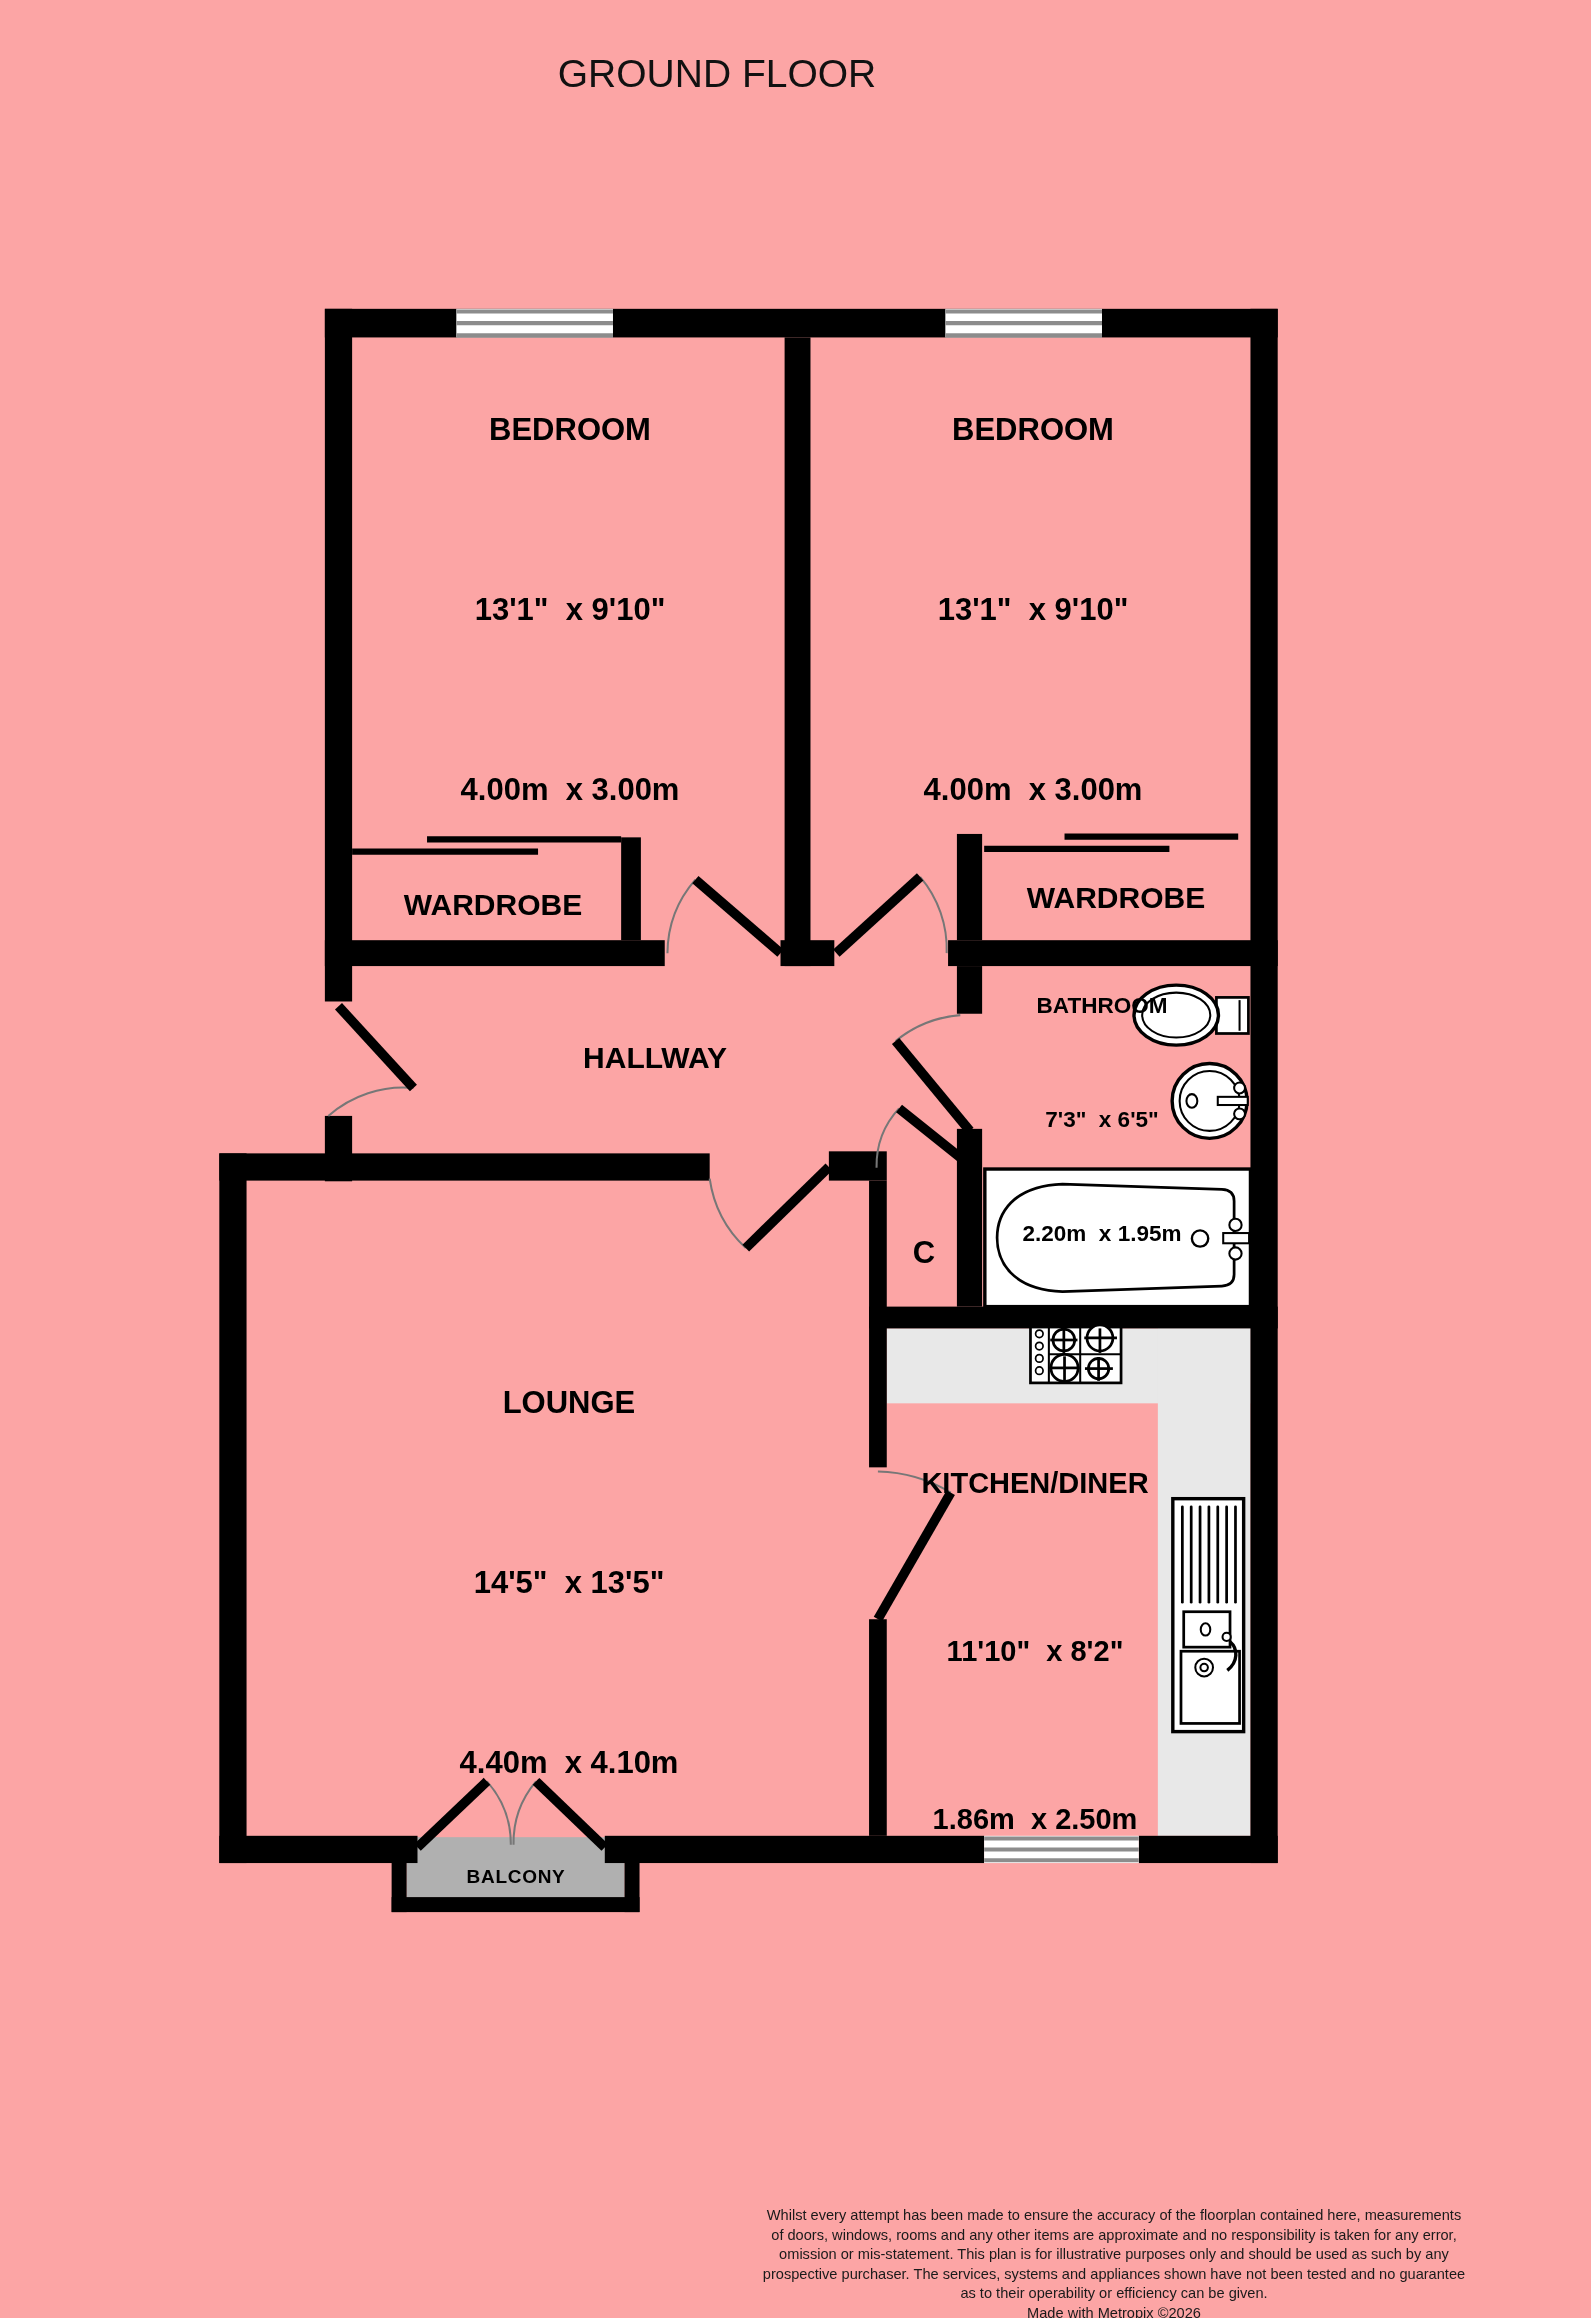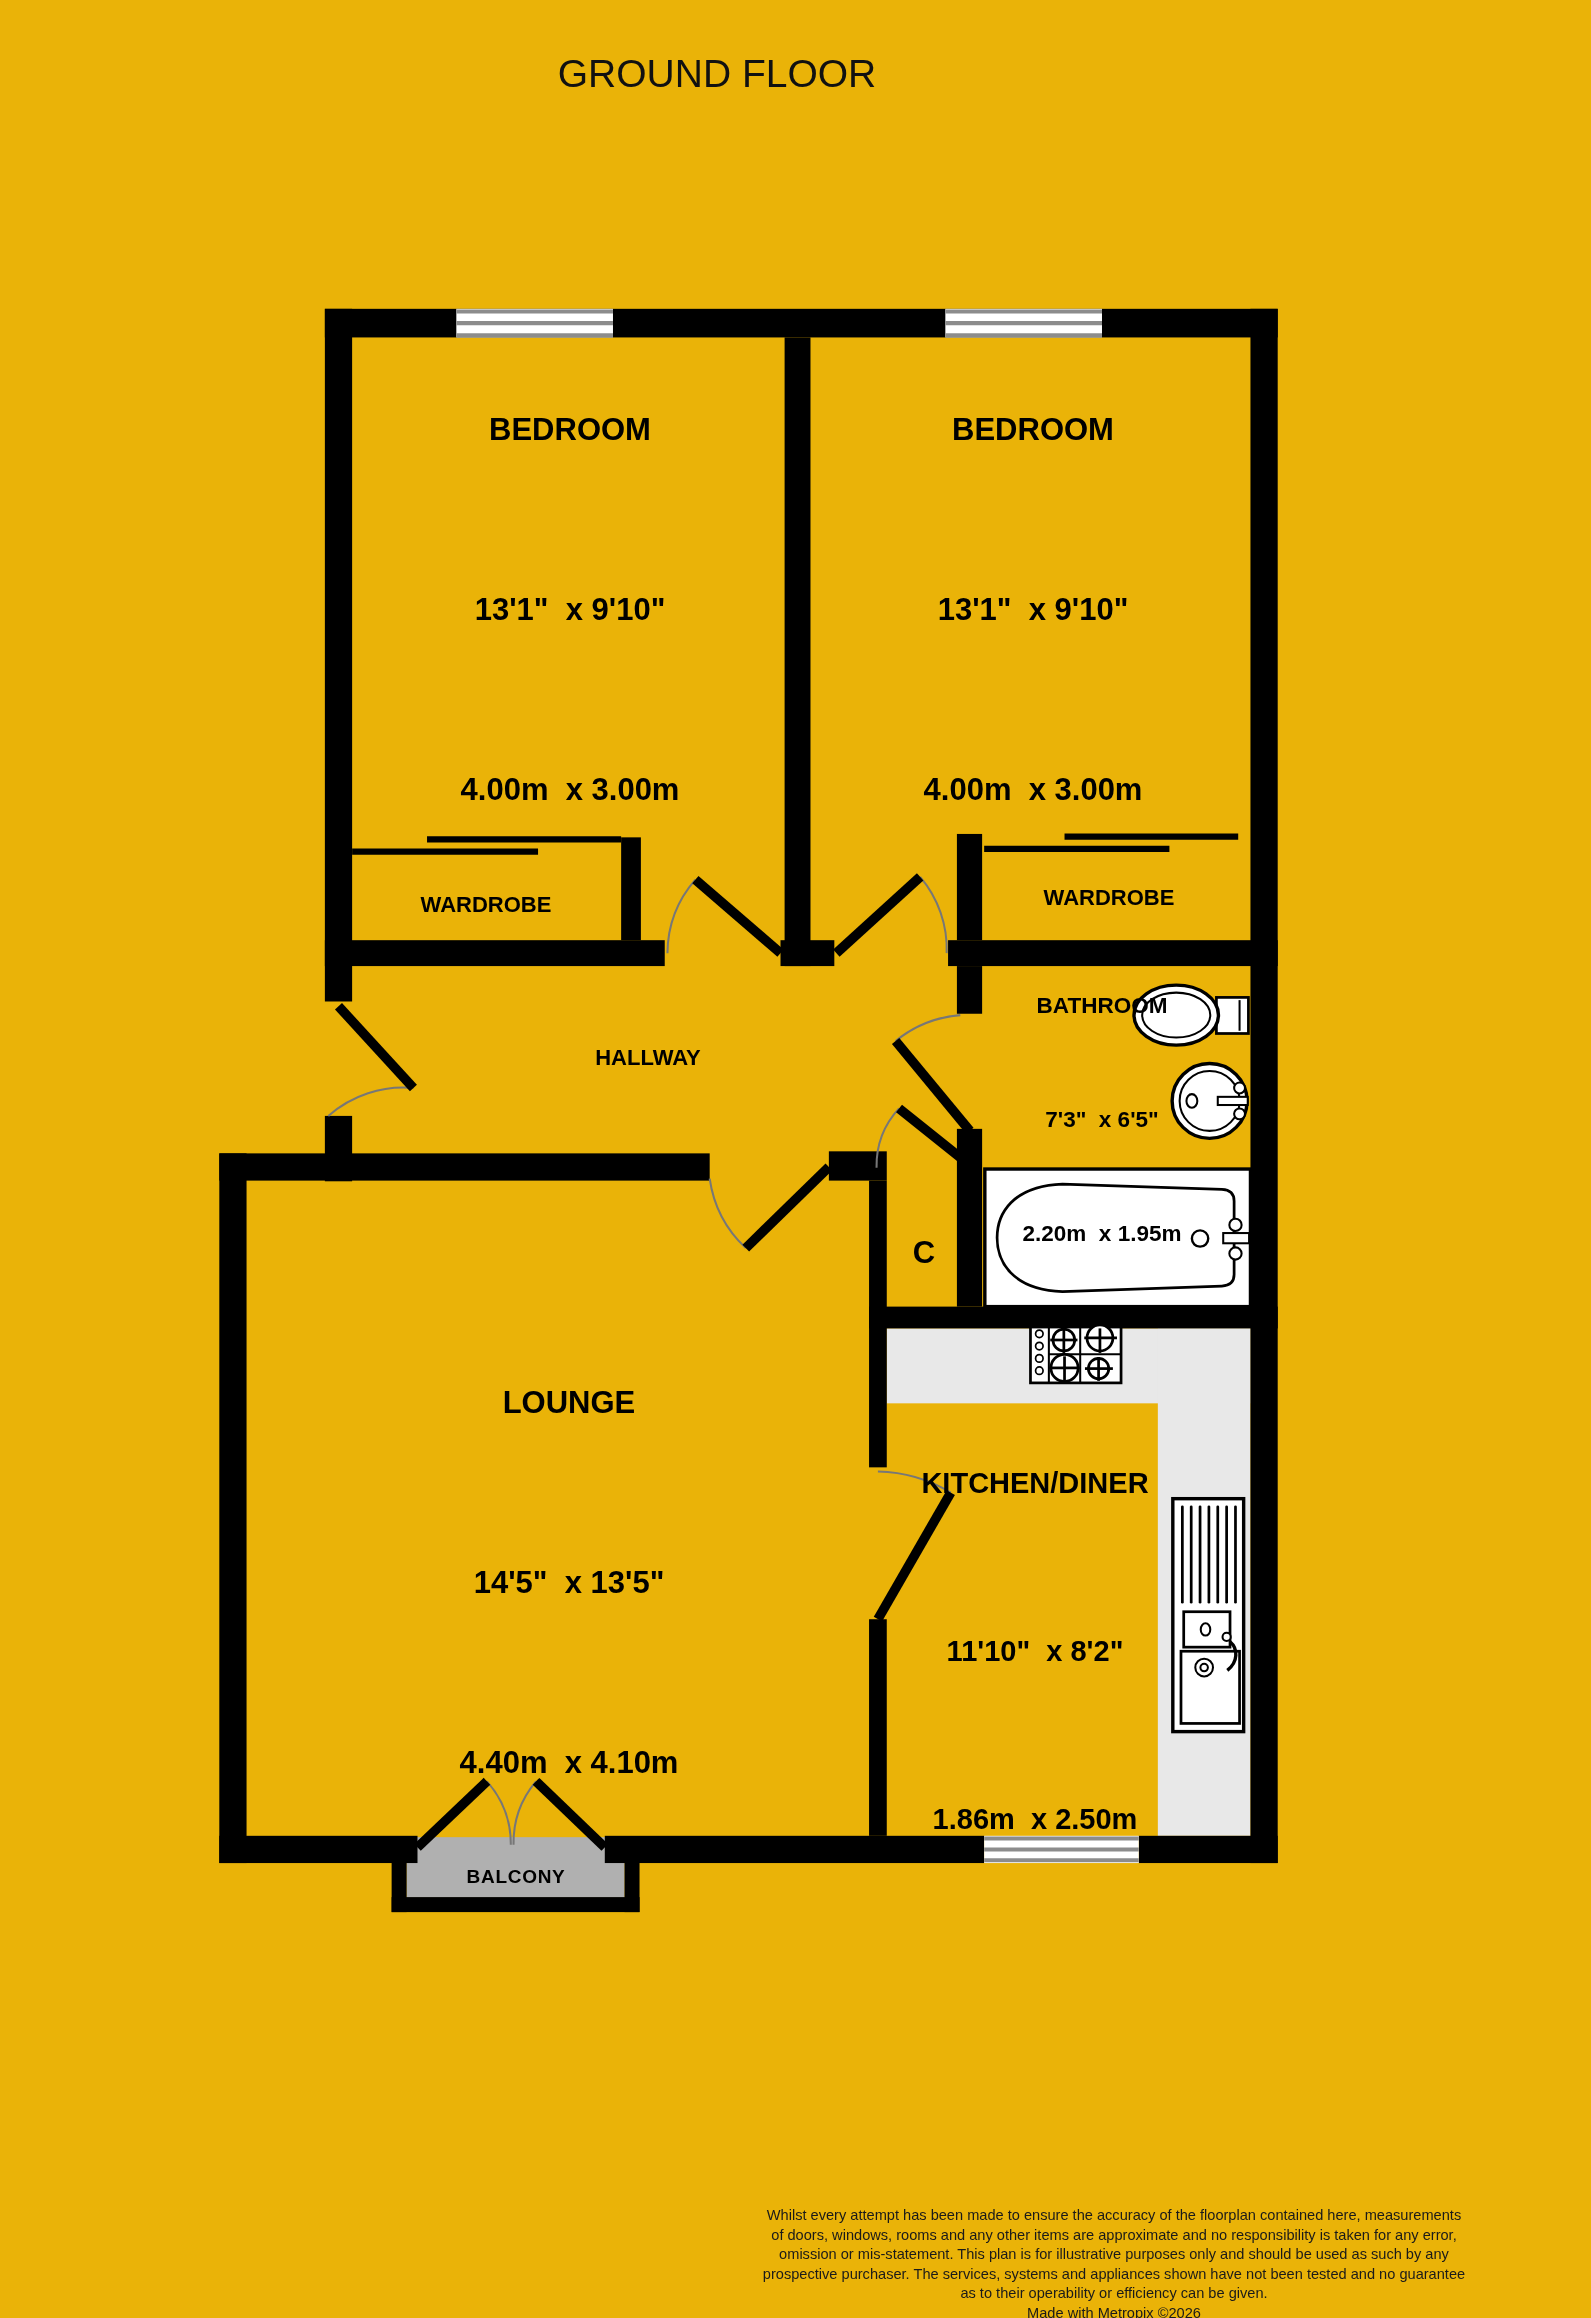--- a/index.html
+++ b/index.html
@@ -1,29 +1,29 @@
 <!DOCTYPE html>
 <html style="font-size:11px"><head>
 <meta charset="utf-8">
 <style>
   html,body{margin:0;padding:0;background:#ffffff;}
-  #page{position:relative;width:1591px;height:2319px;background:#eab308;overflow:hidden;
+  #page{position:relative;width:1591px;height:2319px;background:#fca5a5;overflow:hidden;
         font-family:"Liberation Sans", sans-serif;color:#000;}
   #plan-svg{position:absolute;left:0;top:0;}
   .lbl{position:absolute;transform:translate(-50%,-50%);text-align:center;font-weight:bold;
        white-space:pre;color:#000;}
   .lbl div{white-space:pre;margin-top:36px;}
   #title{position:absolute;transform:translate(-50%,-50%);font-size:39px;font-weight:400;
          color:#111;white-space:pre;}
   #footer{position:absolute;transform:translateX(-50%);text-align:center;font-weight:400;
           font-size:14.6px;line-height:19.6px;color:#1a1a1a;width:817px;}
   .fs-room{font-size:31px;line-height:48px;}
   .fs-kitchen{font-size:29px;line-height:44px;}
   .fs-bath{font-size:22.5px;line-height:26px;}
-  .fs-ward{font-size:22px;line-height:30px;}
+  .fs-ward{font-size:30px;line-height:30px;margin-left:7px;}
   .fs-c{font-size:31px;}
   .fs-balc{font-size:19px;letter-spacing:0.7px;}
 </style>
 </head>
 <body>
 
 <div id="page">
 
   <svg id="plan-svg" width="1591" height="2319" viewBox="0 0 2336 3404">
 

